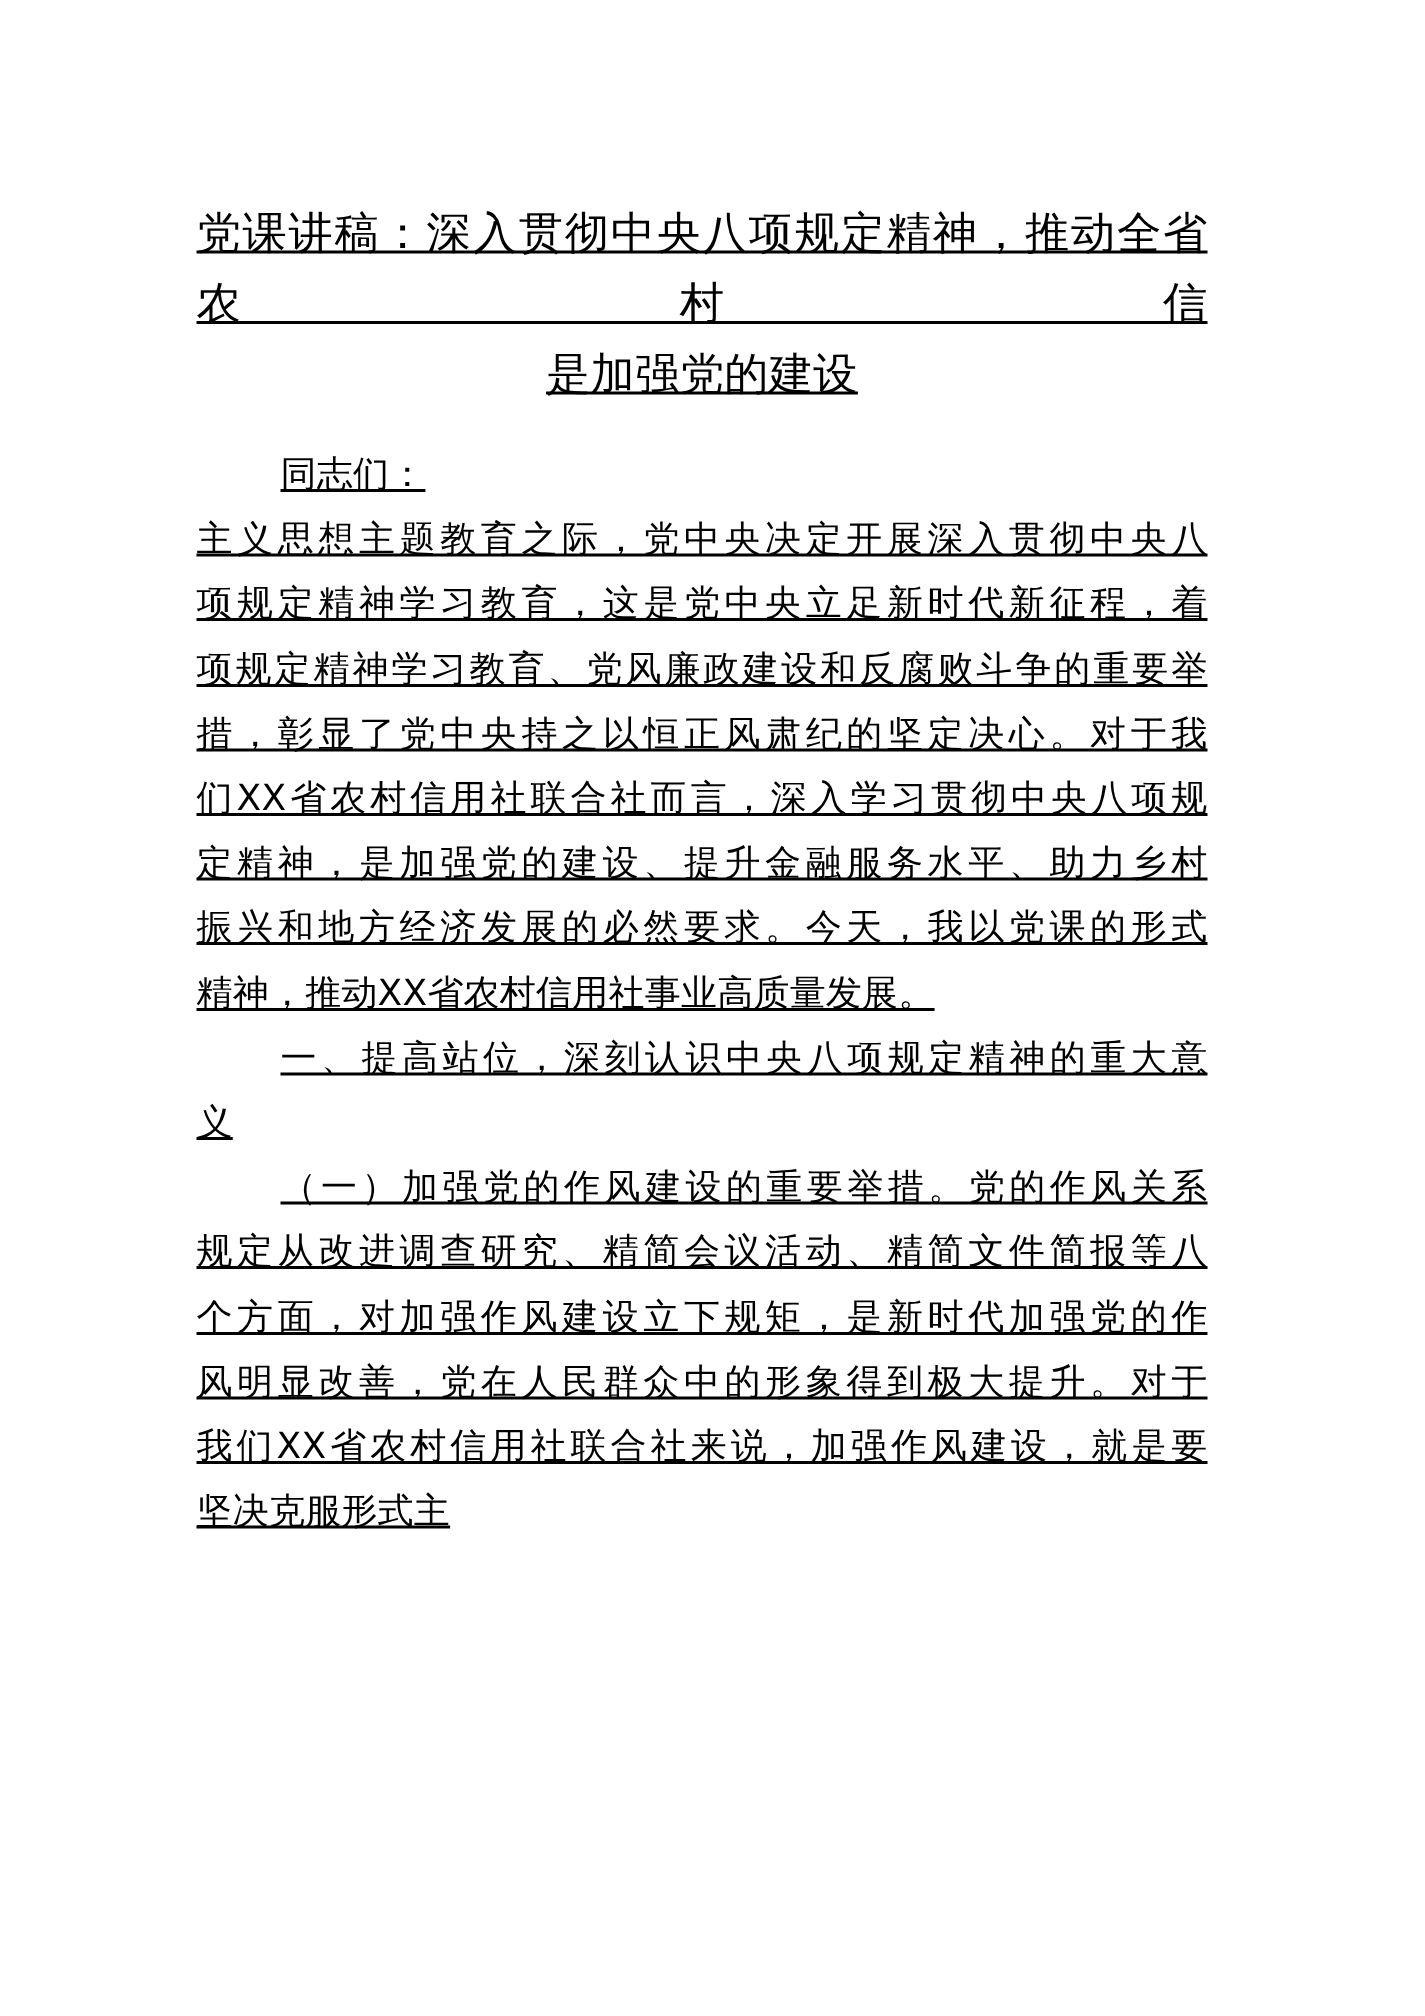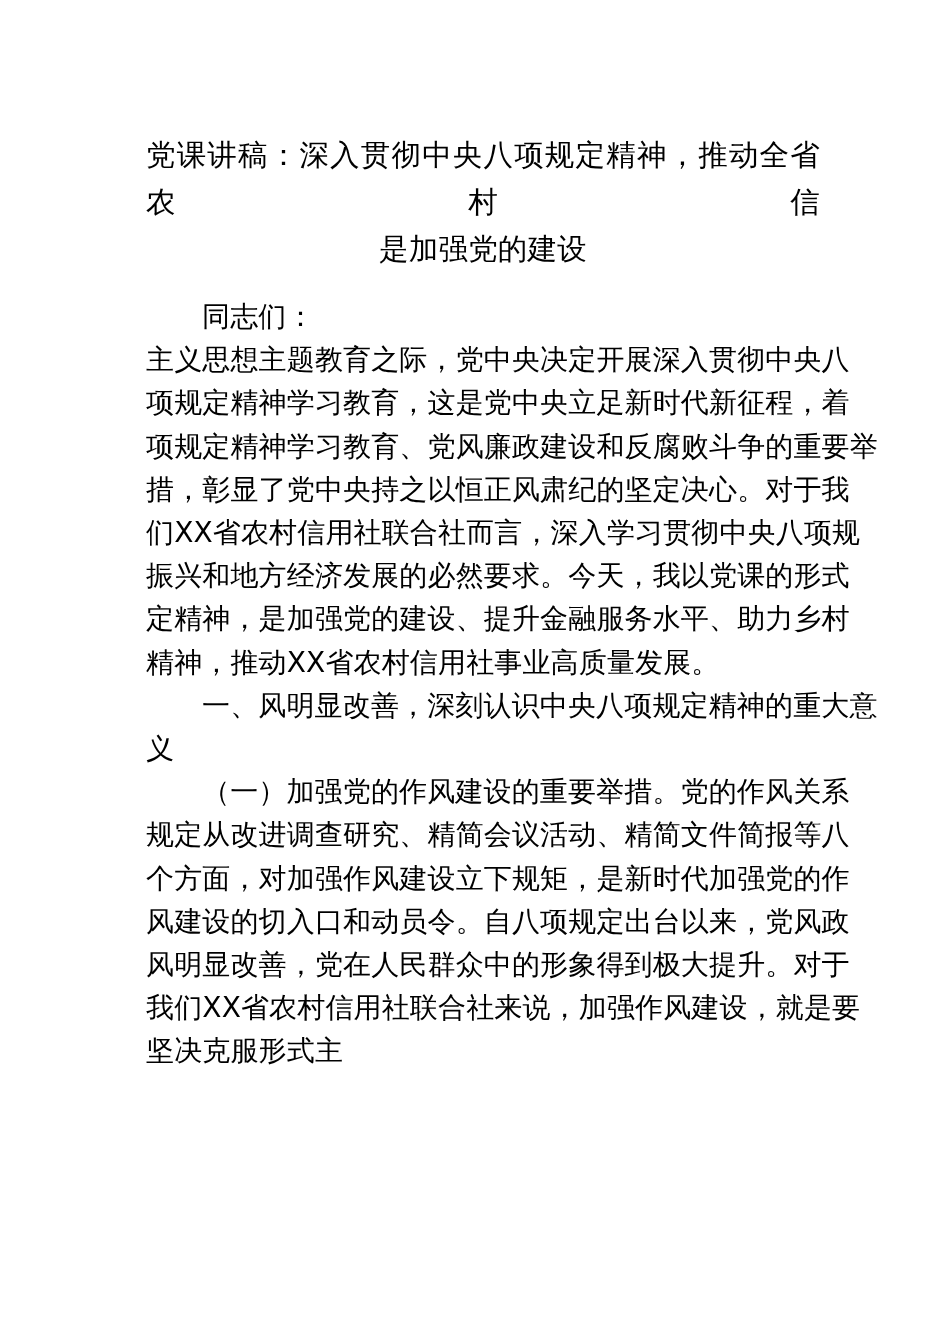--- a/index.html
+++ b/index.html
@@ -20,23 +20,24 @@
   .page {
     position: relative;
     width: 950px;
     height: 1344px;
     background: #ffffff;
     box-sizing: border-box;
   }
 
   .content {
     position: absolute;
-    left: 146px;
+    left: 131px;
     top: 132px;
     width: 674px;
+    text-decoration: underline;
   }
 
   
   .doc-title {
     font-size: 29.5px;
     line-height: 47px;
     text-align: center;
     font-weight: 400;
     letter-spacing: 0.2px;
     margin: 0 0 0 0;
@@ -50,21 +51,21 @@
   .doc-title .tline-1 {
     text-align: justify;
     text-align-last: justify;
     white-space: normal;
   }
 
   
   .gap-after-title { height: 22px; }
 
   p.para {
-    font-size: 28px;
+    font-size: 24px;
     line-height: 43.2px;
     margin: 0;
     padding: 0;
     text-align: justify;
     text-justify: inter-character;
     text-align-last: left;
     font-weight: 400;
     letter-spacing: 0.15px;
     word-break: break-all;
     overflow-wrap: anywhere;
@@ -104,34 +105,33 @@
     <p class="para indent">
       <span class="line free">同志们：</span>
     </p>
 
     <p class="para">
       <span class="line">主义思想主题教育之际，党中央决定开展深入贯彻中央八</span>
       <span class="line">项规定精神学习教育，这是党中央立足新时代新征程，着</span>
       <span class="line">项规定精神学习教育、党风廉政建设和反腐败斗争的重要举</span>
       <span class="line">措，彰显了党中央持之以恒正风肃纪的坚定决心。对于我</span>
       <span class="line">们XX省农村信用社联合社而言，深入学习贯彻中央八项规</span>
+      <span class="line">定精神，是加强党的建设、提升金融服务水平、助力乡村</span>
       <span class="line">振兴和地方经济发展的必然要求。今天，我以党课的形式</span>
-      <span class="line">定精神，是加强党的建设、提升金融服务水平、助力乡村</span>
       <span class="line free">精神，推动XX省农村信用社事业高质量发展。</span>
     </p>
 
     <p class="para">
-      <span class="line ind">一、风明显改善，深刻认识中央八项规定精神的重大意</span>
+      <span class="line ind">一、提高站位，深刻认识中央八项规定精神的重大意</span>
       <span class="line free">义</span>
     </p>
 
     <p class="para">
       <span class="line ind">（一）加强党的作风建设的重要举措。党的作风关系</span>
       <span class="line">规定从改进调查研究、精简会议活动、精简文件简报等八</span>
       <span class="line">个方面，对加强作风建设立下规矩，是新时代加强党的作</span>
-      <span class="line">风建设的切入口和动员令。自八项规定出台以来，党风政</span>
       <span class="line">风明显改善，党在人民群众中的形象得到极大提升。对于</span>
       <span class="line">我们XX省农村信用社联合社来说，加强作风建设，就是要</span>
       <span class="line free">坚决克服形式主</span>
     </p>
 
   </div>
 </div>
 
 </body></html>

